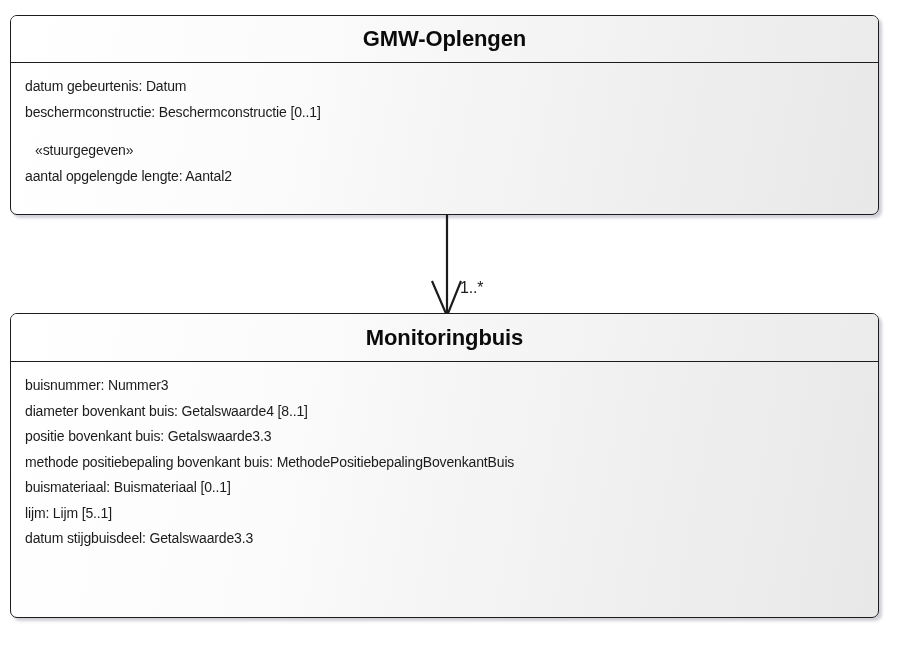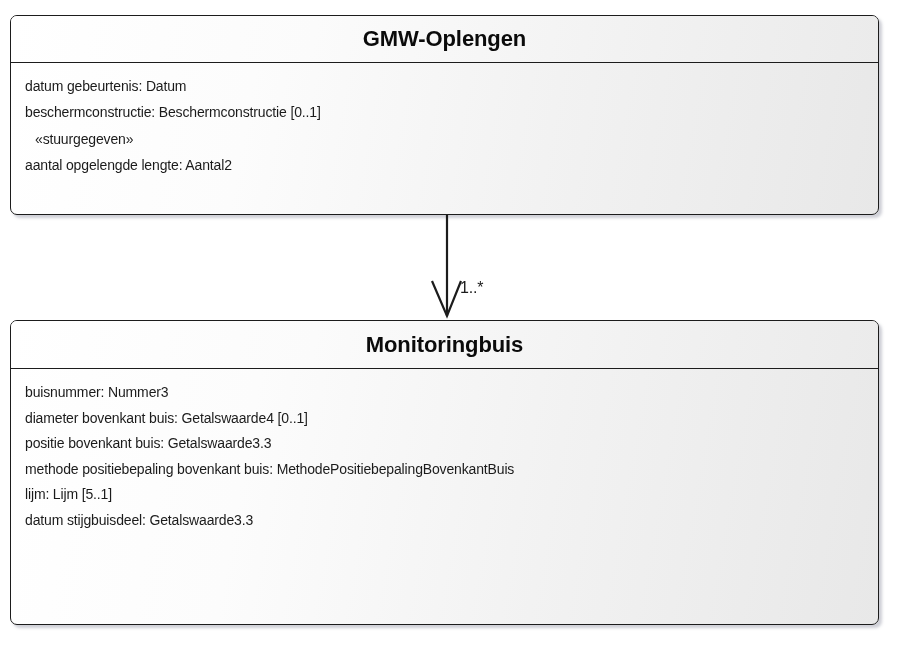--- a/index.html
+++ b/index.html
@@ -61,35 +61,35 @@
   .uml-attribute {
     font-size: 14px;
     color: #1b1b1b;
     line-height: 25.5px;
     white-space: nowrap;
     letter-spacing: -0.15px;
   }
 
   .uml-attribute.stereotype {
     padding-left: 10px;
-    margin-top: 2px;
+    margin-top: 13px;
   }
 
   
   #class-gmw-oplengen {
     left: 10px;
     top: 15px;
     width: 869px;
     height: 200px;
   }
   #class-gmw-oplengen .uml-class-header { height: 47px; }
 
   #class-monitoringbuis {
     left: 10px;
-    top: 320px;
+    top: 313px;
     width: 869px;
     height: 305px;
   }
   #class-monitoringbuis .uml-class-header { height: 48px; }
 
   
   #association-connector {
     position: absolute;
     left: 0;
     top: 0;
@@ -131,21 +131,22 @@
   </svg>
 
   <div class="multiplicity-label">1..*</div>
 
   <div class="uml-class" id="class-monitoringbuis">
     <div class="uml-class-header">
       <span class="uml-class-name">Monitoringbuis</span>
     </div>
     <div class="uml-class-body">
       <div class="uml-attribute">buisnummer: Nummer3</div>
-      <div class="uml-attribute">diameter bovenkant buis: Getalswaarde4 [0..1]</div>
+      <div class="uml-attribute">diameter bovenkant buis: Getalswaarde4 [8..1]</div>
       <div class="uml-attribute">positie bovenkant buis: Getalswaarde3.3</div>
       <div class="uml-attribute">methode positiebepaling bovenkant buis: MethodePositiebepalingBovenkantBuis</div>
+      <div class="uml-attribute">buismateriaal: Buismateriaal [0..1]</div>
       <div class="uml-attribute">lijm: Lijm [5..1]</div>
       <div class="uml-attribute">datum stijgbuisdeel: Getalswaarde3.3</div>
     </div>
   </div>
 
 </div>
 
 </body></html>

